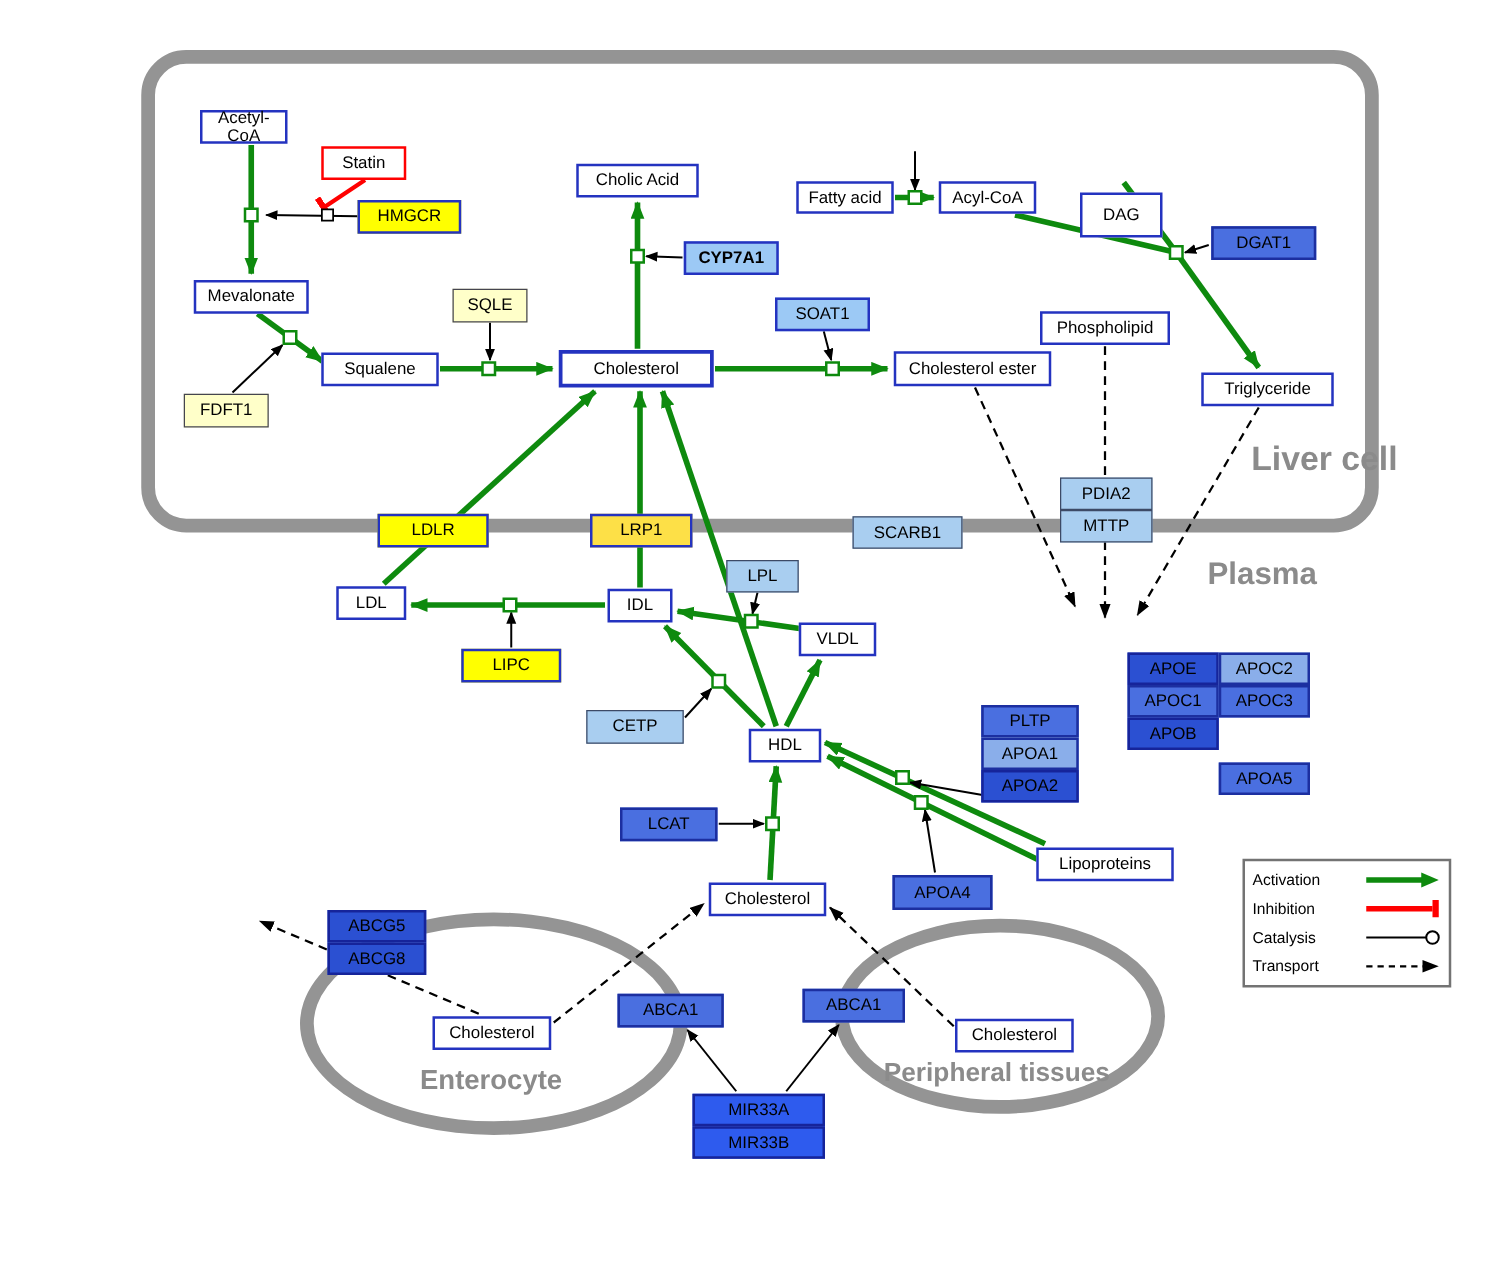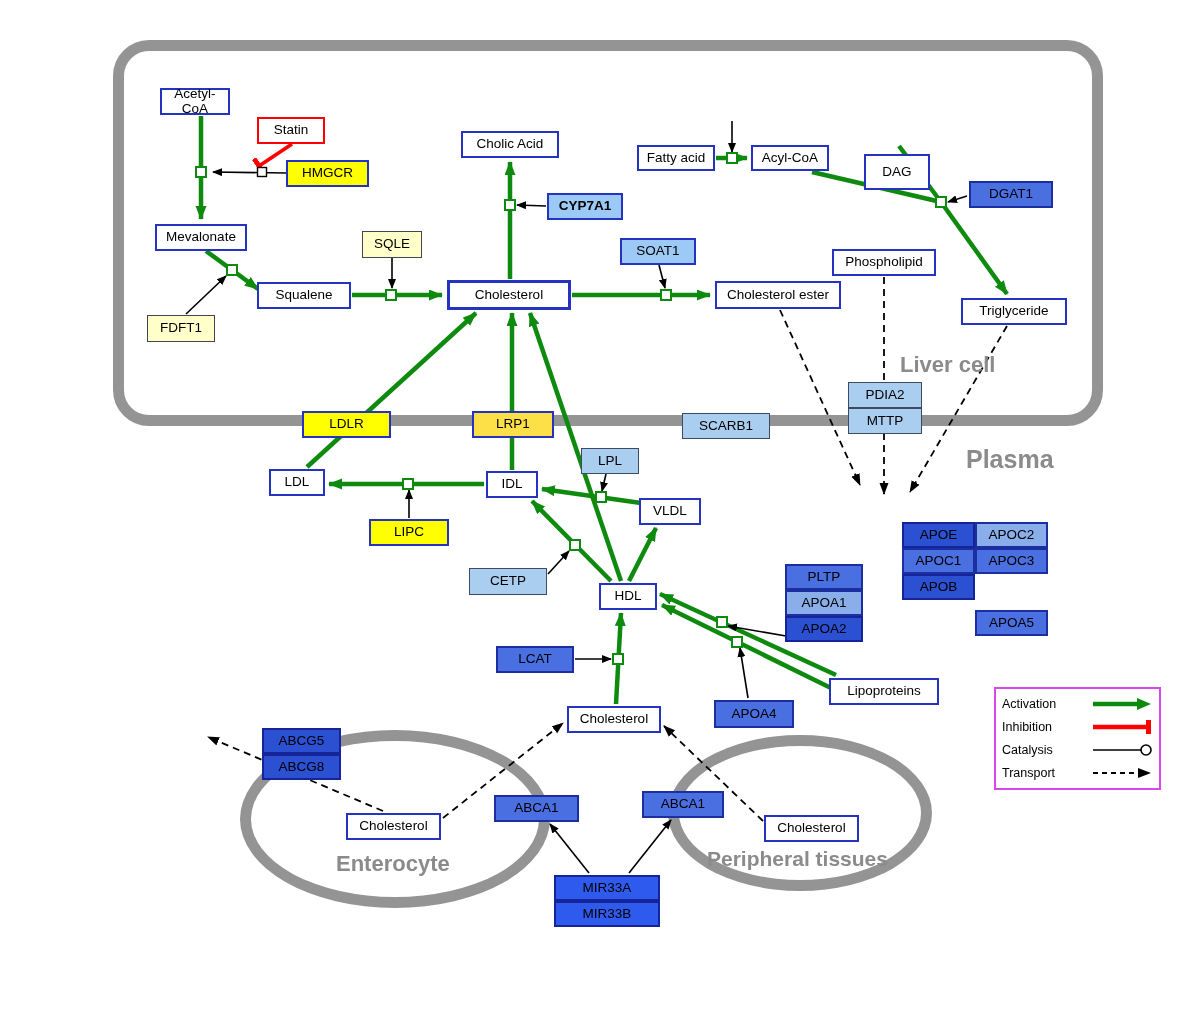--- a/index.html
+++ b/index.html
@@ -23,21 +23,21 @@
   .blue       { background:#4a6fe0; border-color:#1c2fa0; }
   .bluelight  { background:#8aaeea; border-color:#1c2fa0; }
   .bluedark   { background:#2b50d2; border-color:#16249a; }
   .bluebright { background:#2e5bee; border-color:#16249a; }
   .redborder  { border:2.5px solid #ff0000; }
   .twoline    { font-size:13px; }
 
   .region-label { position:absolute; color:#8b8b8b; font-weight:bold; }
 
   .legend { position:absolute; left:994px; top:687px; width:167px; height:103px; box-sizing:border-box;
-            border:2px solid #d946ef; background:#fff; display:flex; flex-direction:column; justify-content:space-around;
+            border:2px solid #737373; background:#fff; display:flex; flex-direction:column; justify-content:space-around;
             padding:4px 6px; }
   .legend-row { display:flex; align-items:center; justify-content:space-between; height:20px; }
   .legend-row span { font-size:12.5px; color:#000; }
 </style>
 </head>
 <body>
 
 <div class="canvas">
 
   <div class="membrane m-liver" style="left:113px; top:40px; width:990px; height:386px;"></div>
@@ -179,21 +179,21 @@
   <div class="node" style="left:567px; top:706px; width:94px; height:27px;">Cholesterol</div>
   <div class="node bluedark" style="left:262px; top:728px; width:79px; height:26px;">ABCG5</div>
   <div class="node bluedark" style="left:262px; top:754px; width:79px; height:26px;">ABCG8</div>
   <div class="node" style="left:346px; top:813px; width:95px; height:27px;">Cholesterol</div>
   <div class="node blue" style="left:494px; top:795px; width:85px; height:27px;">ABCA1</div>
   <div class="node blue" style="left:642px; top:791px; width:82px; height:27px;">ABCA1</div>
   <div class="node" style="left:764px; top:815px; width:95px; height:27px;">Cholesterol</div>
   <div class="node bluebright" style="left:554px; top:875px; width:106px; height:26px;">MIR33A</div>
   <div class="node bluebright" style="left:554px; top:901px; width:106px; height:26px;">MIR33B</div>
 
-  <div class="region-label" style="left:900px; top:352px; font-size:22px;">Liver cell</div>
+  <div class="region-label" style="left:1001px; top:352px; font-size:27px;">Liver cell</div>
   <div class="region-label" style="left:966px; top:445px; font-size:25px;">Plasma</div>
   <div class="region-label" style="left:336px; top:851px; font-size:22px;">Enterocyte</div>
   <div class="region-label" style="left:707px; top:847px; font-size:21px;">Peripheral tissues</div>
 
   <div class="legend">
     <div class="legend-row">
       <span>Activation</span>
       <svg width="62" height="14">
         <line x1="2" y1="7" x2="47" y2="7" stroke="#0e8a0e" stroke-width="4.5"></line>
         <path d="M46,1 L60,7 L46,13 Z" fill="#0e8a0e"></path>

